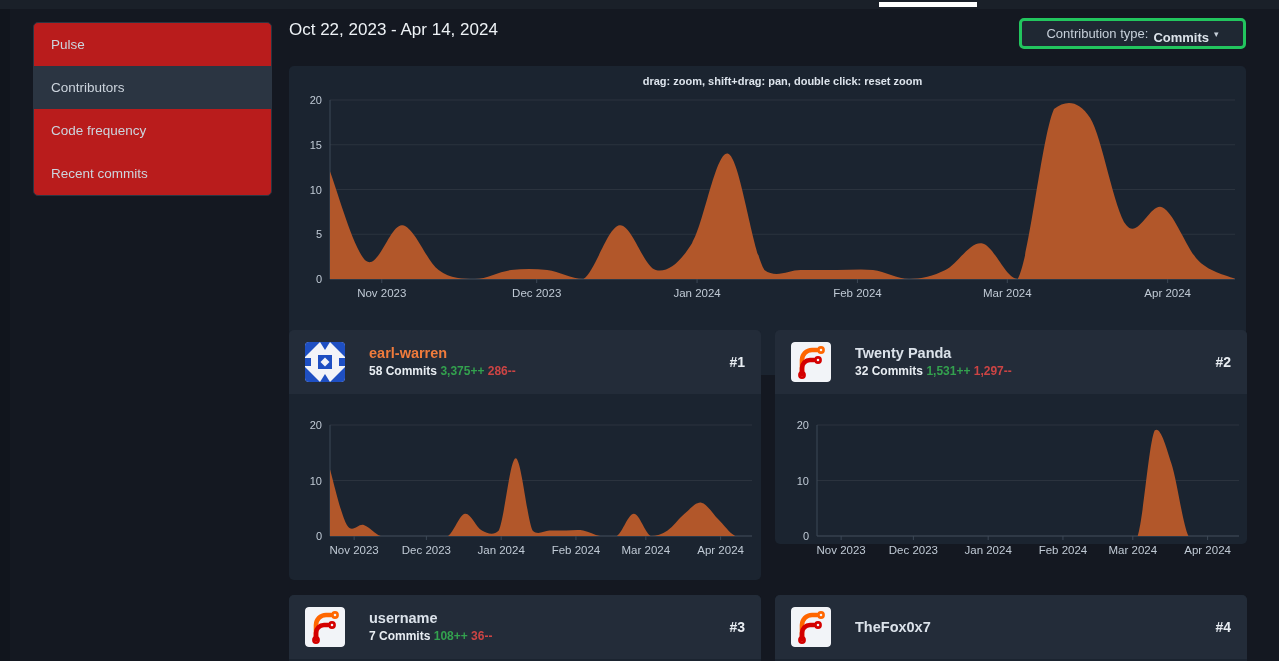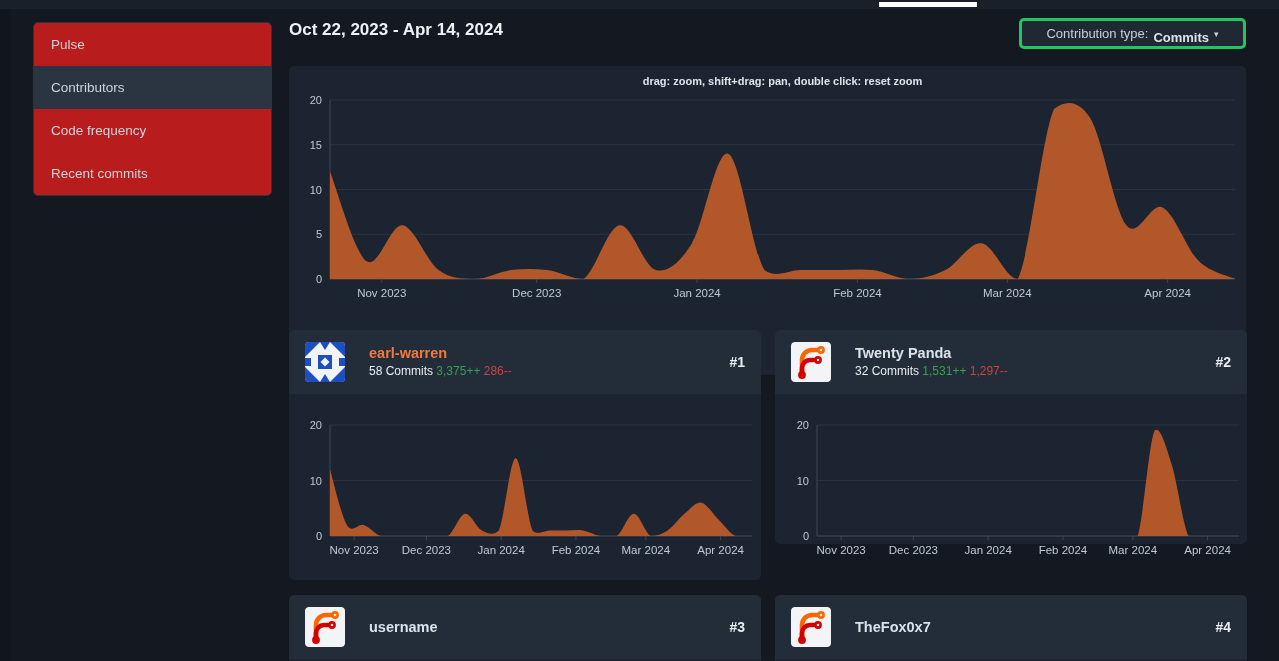--- a/index.html
+++ b/index.html
@@ -22,21 +22,21 @@
   }
   .side-item {
     height:43px; line-height:43px; padding-left:17px;
     font-size:13.5px; color:#ccd4dd; cursor:pointer;
   }
   .side-item.active { background:#2b3542; }
 
   
   .date-range {
     position:absolute; left:289px; top:20px;
-    font-size:17px; font-weight:bold; color:#eef2f6;
+    font-size:17px; font-weight:normal; color:#eef2f6;
   }
   .type-dropdown {
     position:absolute; left:1019px; top:18px; width:227px; height:31px;
     background:#1f2833; border:3px solid #22c55e; border-radius:5px;
     display:flex; align-items:center; justify-content:center; gap:5px;
     font-size:13px; color:#c6cfd9; cursor:pointer;
   }
   .type-dropdown b { color:#dce3ea;margin-top:8px; }
   .caret { font-size:9px; color:#c6cfd9; margin-top:1px; }
 
@@ -58,21 +58,21 @@
 
   
   .contrib-header {
     height:64px; background:#232c39; border-radius:5px 5px 0 0;
     display:flex; align-items:center; padding:0 16px; gap:24px;
   }
   .avatar { width:40px; height:40px; border-radius:4px; flex:0 0 auto; display:block; }
   .contrib-info { flex:1 1 auto; min-width:0; }
   .contrib-name { font-size:14.5px; font-weight:bold; color:#dbe2ea; line-height:19px; }
   .contrib-name.link { color:#f07b3c; cursor:pointer; }
-  .contrib-stats { font-size:12px; font-weight:normal; color:#e8edf2; line-height:17px; }
+  .contrib-stats { font-size:12px; font-weight:bold; color:#e8edf2; line-height:17px; }
   .stat-add { color:#33a14e; }
   .stat-del { color:#cc4444; }
   .rank { font-size:14px; font-weight:bold; color:#e8edf2; flex:0 0 auto; }
 </style>
 </head>
 <body>
 
 <div class="topbar">
   <div class="tab-underline"></div>
 </div>
@@ -229,20 +229,25 @@
       <g fill="none" stroke-linecap="round">
         <path d="M11,32 V18 A10,10 0 0 1 21,8 H26" stroke="#ff6600" stroke-width="4.6"></path>
         <circle cx="30" cy="8" r="2.6" stroke="#ff6600" stroke-width="2.6"></circle>
         <path d="M11,32 V26 A8,8 0 0 1 19,18 H23" stroke="#d40000" stroke-width="4.6"></path>
         <circle cx="27" cy="18" r="2.6" stroke="#d40000" stroke-width="2.6"></circle>
         <circle cx="11" cy="33" r="2.6" stroke="#d40000" stroke-width="2.6"></circle>
       </g>
     </svg>
     <div class="contrib-info">
       <div class="contrib-name">username</div>
+      <div class="contrib-stats">
+        <span>7 Commits</span>
+        <span class="stat-add">108++</span>
+        <span class="stat-del">36--</span>
+      </div>
     </div>
     <div class="rank">#3</div>
   </div>
 </div>
 
 <div class="card card-c4">
   <div class="contrib-header">
     <svg class="avatar" viewBox="0 0 40 40">
       <rect width="40" height="40" rx="3" fill="#f2f4f8"></rect>
       <g fill="none" stroke-linecap="round">

